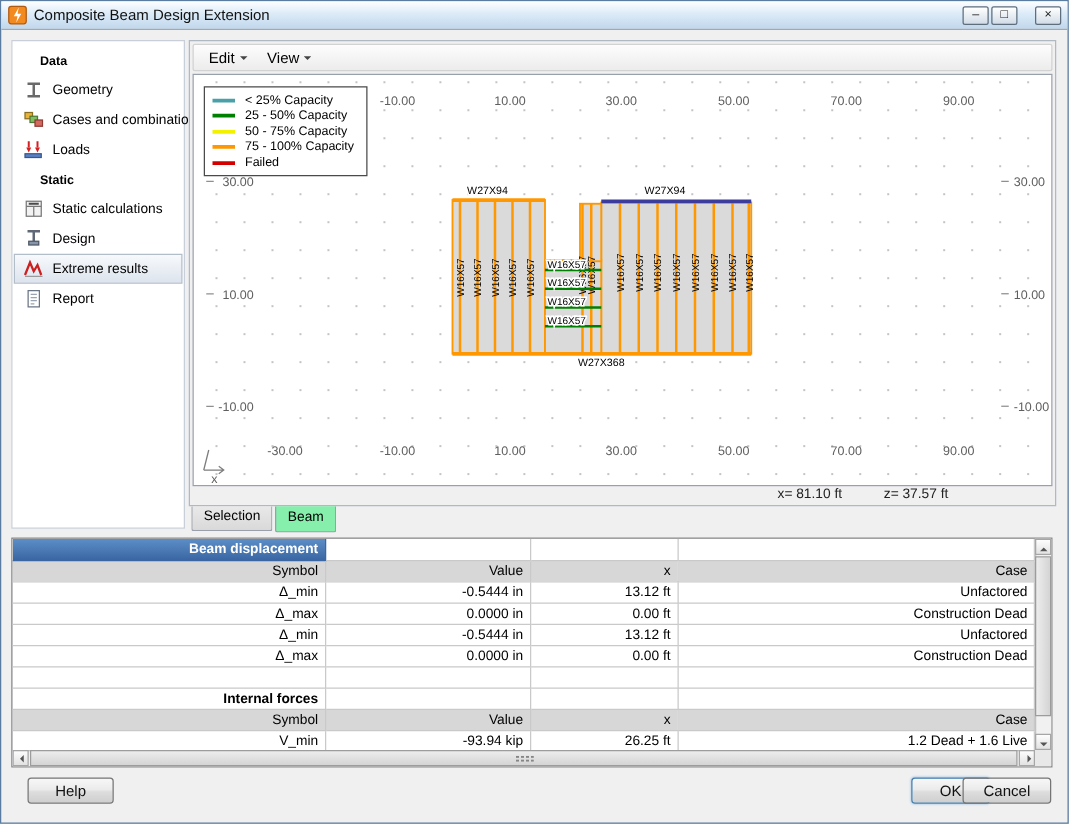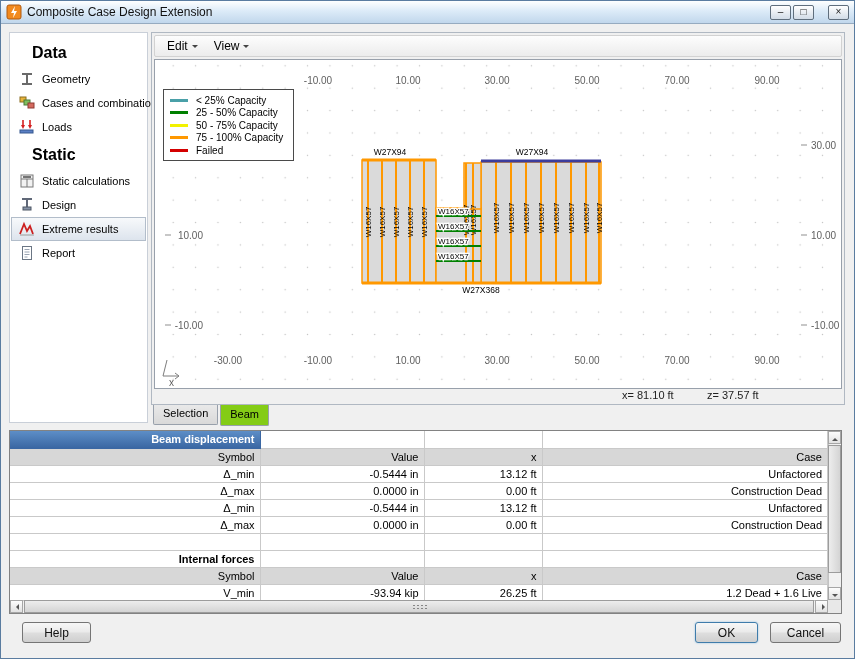--- a/index.html
+++ b/index.html
@@ -15,21 +15,21 @@
   .title-text { font-size: 12px; color: #111; }
   .winbtns { margin-left: auto; display: flex; gap: 2px; align-items: center; }
   .winbtn { width: 21px; height: 15px; border: 1px solid #5f6e7d; border-radius: 2px;
     background: linear-gradient(#ffffff, #d2dce7); font-size: 10px; line-height: 12px;
     text-align: center; color: #222; cursor: default; }
   .winbtn.close { margin-left: 12px; }
 
   
   .sidebar { position: absolute; left: 8px; top: 31px; width: 139px; height: 391px;
     background: #fff; border: 1px solid #c9cfd8; padding-top: 4px; }
-  .side-title { font-weight: bold; font-size: 16px; padding: 7px 4px 5px 22px; }
+  .side-title { font-weight: bold; font-size: 10px; padding: 7px 4px 5px 22px; }
   .side-item { display: flex; align-items: center; gap: 6px; height: 24px; padding-left: 7px;
     margin: 0 1px; font-size: 11px; cursor: pointer; border: 1px solid transparent; }
   .side-item.selected { background: linear-gradient(#f7f9fb, #dde4ed);
     border: 1px solid #b2bdca; }
   .side-icon { width: 17px; height: 16px; flex: 0 0 17px; }
   .side-icon svg { width: 16px; height: 16px; }
   .side-label { white-space: nowrap; }
 
   
   .main-panel { position: absolute; left: 150px; top: 31px; width: 694px; height: 373px;
@@ -52,33 +52,33 @@
   .tick { stroke: #8f8f8f; }
   .slab { fill: #dadada; stroke: #ff9800; stroke-width: 1.5; }
   .beam-v { stroke: #ff9800; stroke-width: 2; }
   .beam-h { stroke: #008000; stroke-width: 2; }
   .beamlbl { font-size: 8px; fill: #000; }
   .girderlbl { font-size: 8.5px; fill: #000; }
   .bg { paint-order: stroke; stroke: #ffffff; stroke-width: 2.5px; }
   .triad { stroke: #7d7d7d; fill: none; }
 
   .legend { position: absolute; left: 8px; top: 9px; width: 131px; background: #fff;
-    border: 1px solid #4a4a4a; padding: 5px 6px; display: flex; flex-direction: column; gap: 2.5px; margin-top: 20px; }
+    border: 1px solid #4a4a4a; padding: 5px 6px; display: flex; flex-direction: column; gap: 2.5px; }
   .leg-row { display: flex; align-items: center; gap: 8px; height: 10px; }
   .leg-swatch { width: 18px; height: 3px; flex: 0 0 18px; }
   .leg-label { font-size: 10px; white-space: nowrap; }
 
   .statusbar { position: absolute; left: 2px; right: 2px; bottom: 1px; height: 15px; font-size: 11px; color: #222; margin-top: 36px; }
   .coord { position: absolute; top: 1px; }
 
   
   .tabsbar { position: absolute; left: 152px; top: 404px; display: flex; gap: 2px; height: 18px; }
   .tab { padding: 2px 9px 17px; font-size: 11px; background: linear-gradient(#e9e9e9, #d9d9d9);
     border: 1px solid #98a0ab; border-top: none; border-radius: 0 0 2px 2px; cursor: pointer; }
-  .tab.active { background: #84cc16; padding-top: 3px; }
+  .tab.active { background: #86efac; padding-top: 3px; }
 
   
   .tablewrap { position: absolute; left: 8px; top: 429px; width: 833px; height: 184px;
     border: 1px solid #828282; background: #fff; }
   .tablescroll { position: absolute; left: 0; top: 0; right: 13px; bottom: 13px; overflow: hidden; }
   table.grid { border-collapse: collapse; table-layout: fixed; width: 100%; font-size: 11px; }
   table.grid td { height: 17px; padding: 0 5px; border-right: 1px solid #c9c9c9;
     border-bottom: 1px solid #c9c9c9; text-align: right; overflow: hidden; white-space: nowrap; }
   td.c-head { background: #d7d7d7; border-color: #b7b7b7; }
   td.c-title { text-align: left; font-weight: bold; }
@@ -100,36 +100,36 @@
     background: linear-gradient(#ededed, #d4d4d4); border: 1px solid #9c9c9c;
     display: flex; align-items: center; justify-content: center; }
   .grip { width: 15px; height: 6px; background-image: radial-gradient(#858585 1px, transparent 1.3px);
     background-size: 4px 3px; }
 
   
   .btn { position: absolute; height: 21px; font-size: 12px; font-family: "Liberation Sans", sans-serif;
     border: 1px solid #757575; border-radius: 3px; color: #111; cursor: pointer;
     background: linear-gradient(#f7f7f7 0%, #ebebeb 45%, #dddddd 55%, #cfcfcf 100%); }
   .btn.help { left: 21px; top: 621px; width: 69px; }
-  .btn.ok { left: 694px; top: 621px; width: 63px; border-color: #3f7cab; box-shadow: 0 0 2px #8cbbde; }
+  .btn.ok { left: 728px; top: 621px; width: 63px; border-color: #3f7cab; box-shadow: 0 0 2px #8cbbde; }
   .btn.cancel { left: 769px; top: 621px; width: 71px; }
 </style>
 </head>
 <body>
 
 <div class="window">
 
   <div class="titlebar">
     <span class="app-icon">
       <svg viewBox="0 0 16 16">
           <rect x="1" y="1" width="14" height="14" rx="2" fill="#f28a1f" stroke="#b05a10"></rect>
           <path d="M9 2L5 9h3l-1 5 4-7H8z" fill="#fff"></path>
         </svg>
     </span>
-    <span class="title-text">Composite Case Design Extension</span>
+    <span class="title-text">Composite Beam Design Extension</span>
     <span class="winbtns">
       <span class="winbtn">–</span>
       <span class="winbtn">□</span>
       <span class="winbtn close">×</span>
     </span>
   </div>
 
   <div class="sidebar" id="sidebar">
       <div class="side-title">Data</div>
       <div class="side-item">

